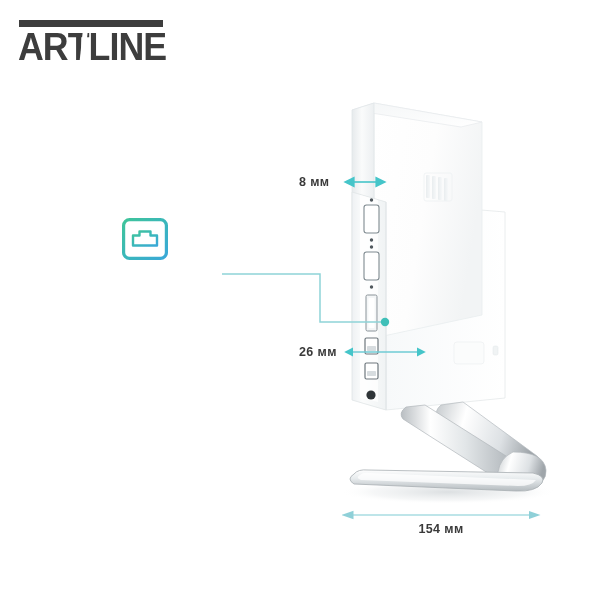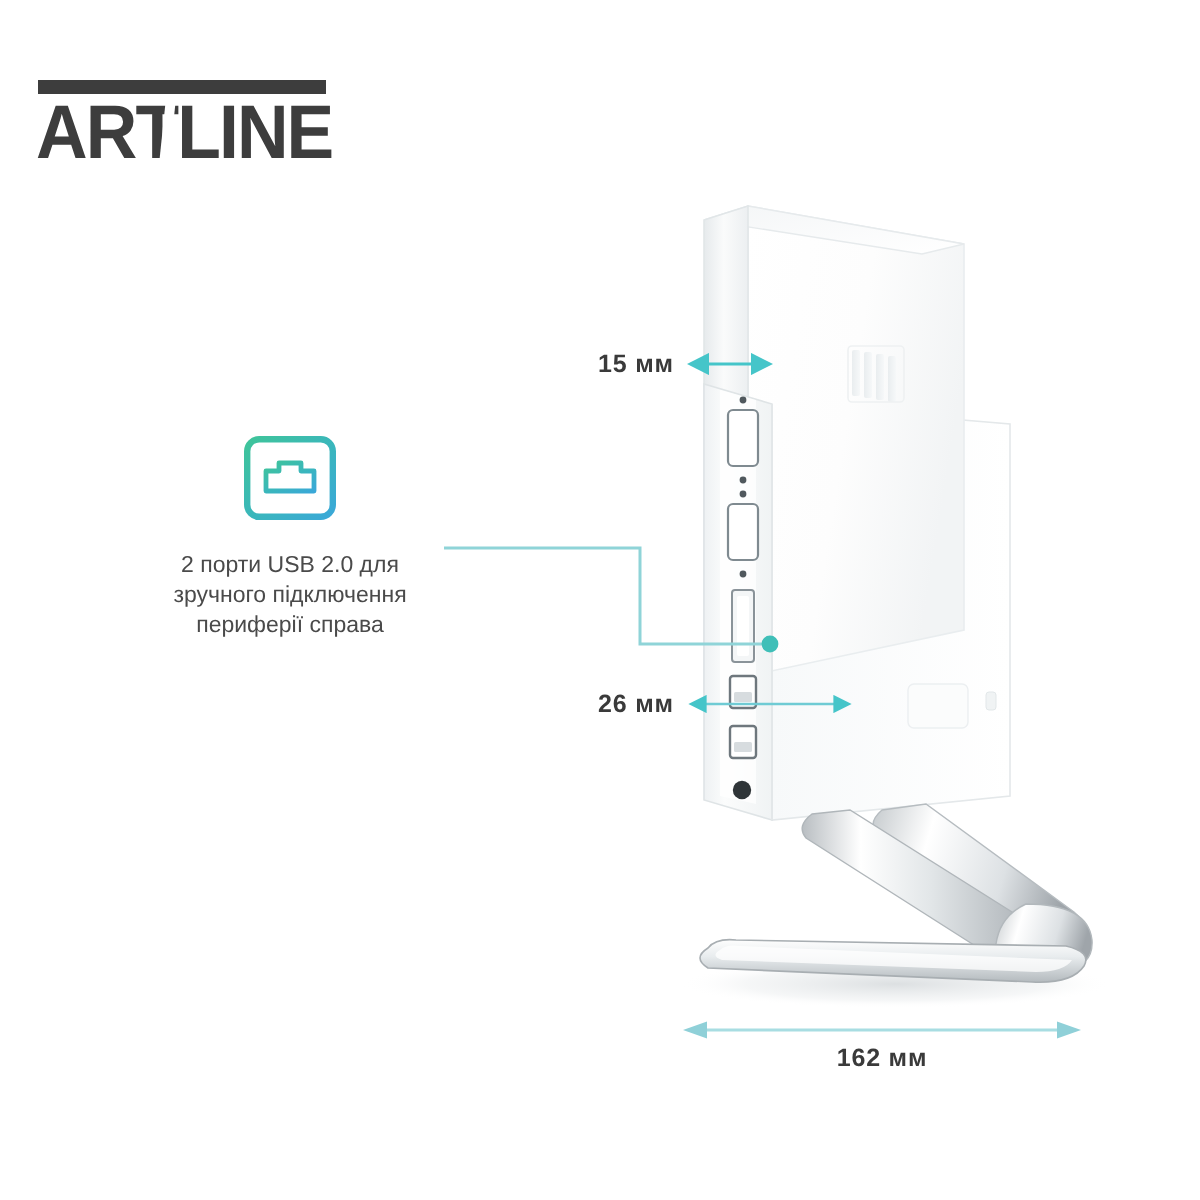--- a/index.html
+++ b/index.html
@@ -16,21 +16,20 @@
     -webkit-font-smoothing: antialiased;
   }
 
   
   #brand-logo {
     position: absolute;
     left: 18px;
     top: 20px;
     width: 160px;
     height: 50px;
-    margin-top: 20px;
   }
   #brand-logo .logo-text {
     position: absolute;
     left: 0;
     top: 8px;
     font-family: "Liberation Sans", sans-serif;
     font-weight: bold;
     font-size: 38px;
     letter-spacing: -1px;
     color: #3d3d3d;
@@ -297,20 +296,17 @@
       <rect x="1.6" y="1.6" width="42.8" height="38.8" rx="6" fill="none" stroke="url(#usbIconGrad)" stroke-width="3.2"></rect>
       <path d="M 11 27.5 L 11 17.5 L 17.5 17.5 L 17.5 13.5 L 28.5 13.5 L 28.5 17.5 L 35 17.5 L 35 27.5 Z" fill="none" stroke="url(#usbIconGrad)" stroke-width="2.4" stroke-linejoin="round"></path>
       <g stroke="url(#usbIconGrad)" stroke-width="2" stroke-linecap="round">
         <line x1="15.5" y1="24" x2="15.5" y2="21"></line>
         <line x1="20.2" y1="24" x2="20.2" y2="21"></line>
         <line x1="25.0" y1="24" x2="25.0" y2="21"></line>
         <line x1="29.8" y1="24" x2="29.8" y2="21"></line>
       </g>
     </svg>
   </div>
-  <div id="callout-text">2 порти USB 2.0 для
-зручного підключення
-периферії справа</div>
 </div>
 
-<div class="dim-label" id="dim-13-label">15 мм</div>
+<div class="dim-label" id="dim-13-label">8 мм</div>
 <div class="dim-label" id="dim-54-label">26 мм</div>
-<div class="dim-label" id="dim-206-label">162 мм</div>
+<div class="dim-label" id="dim-206-label">154 мм</div>
 
 </body></html>

